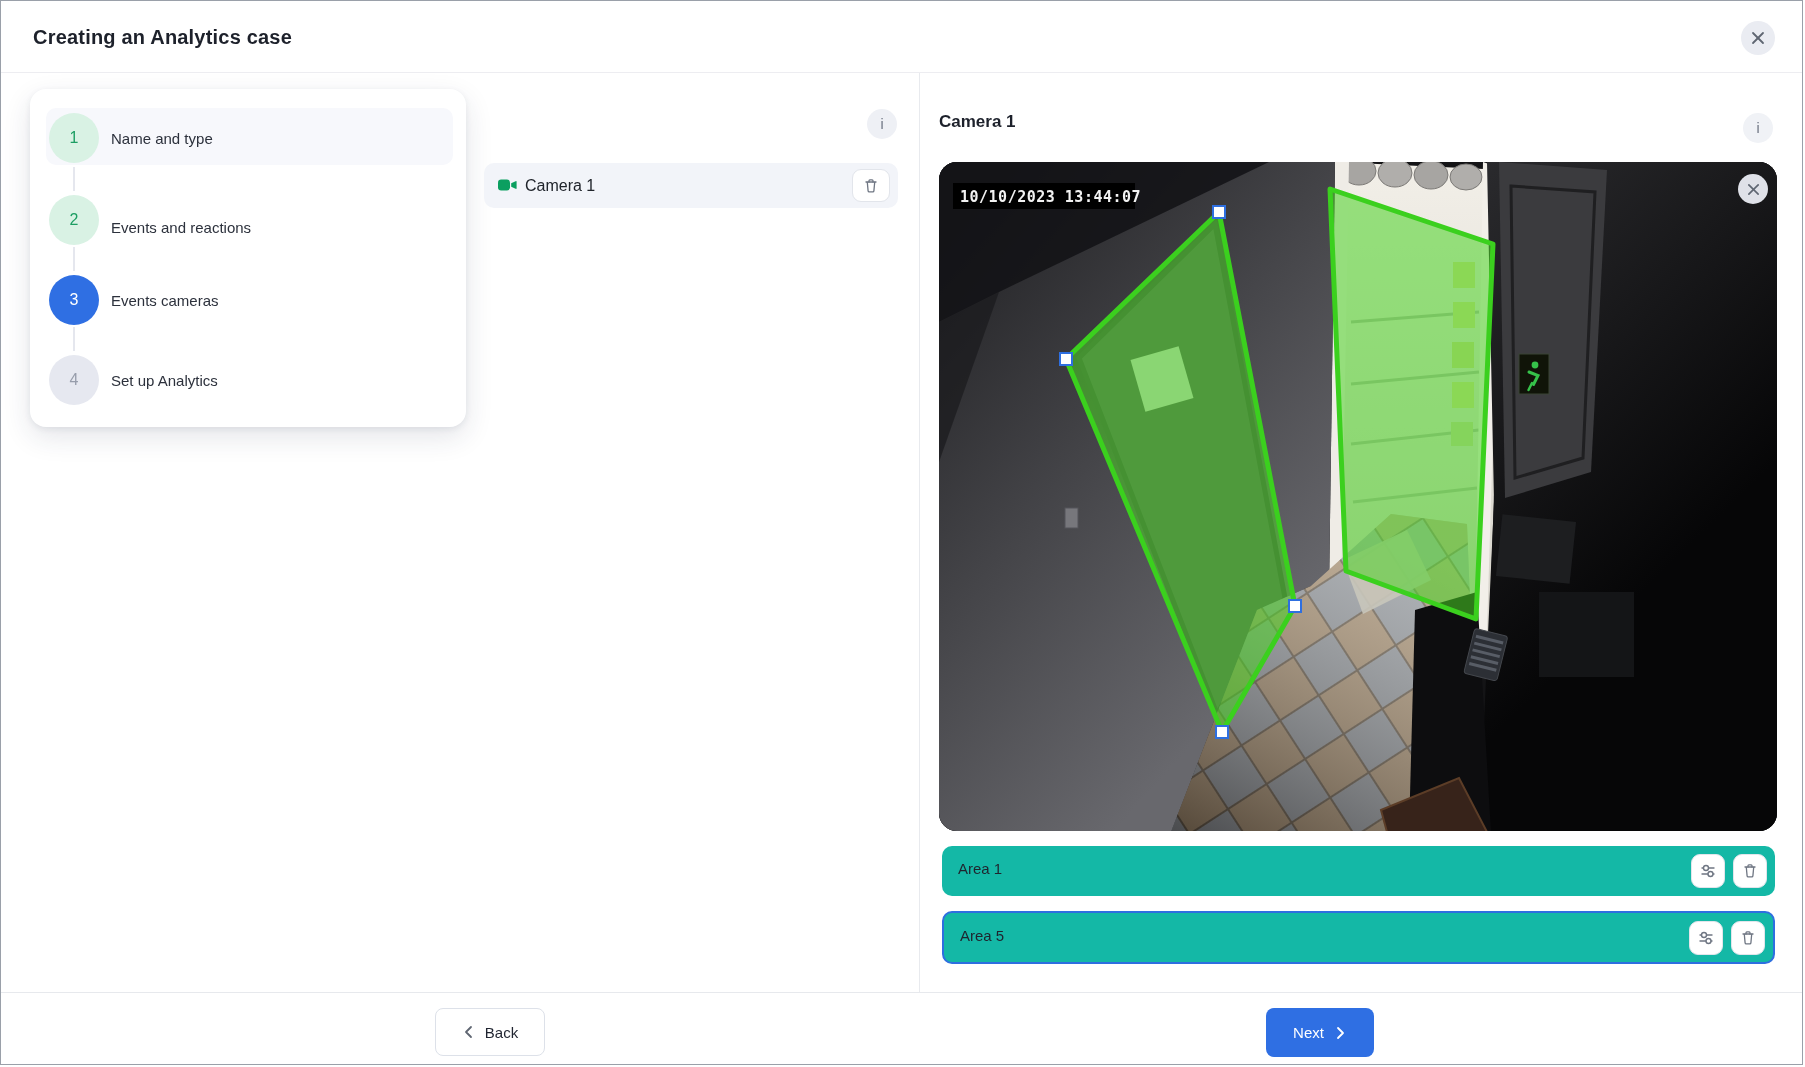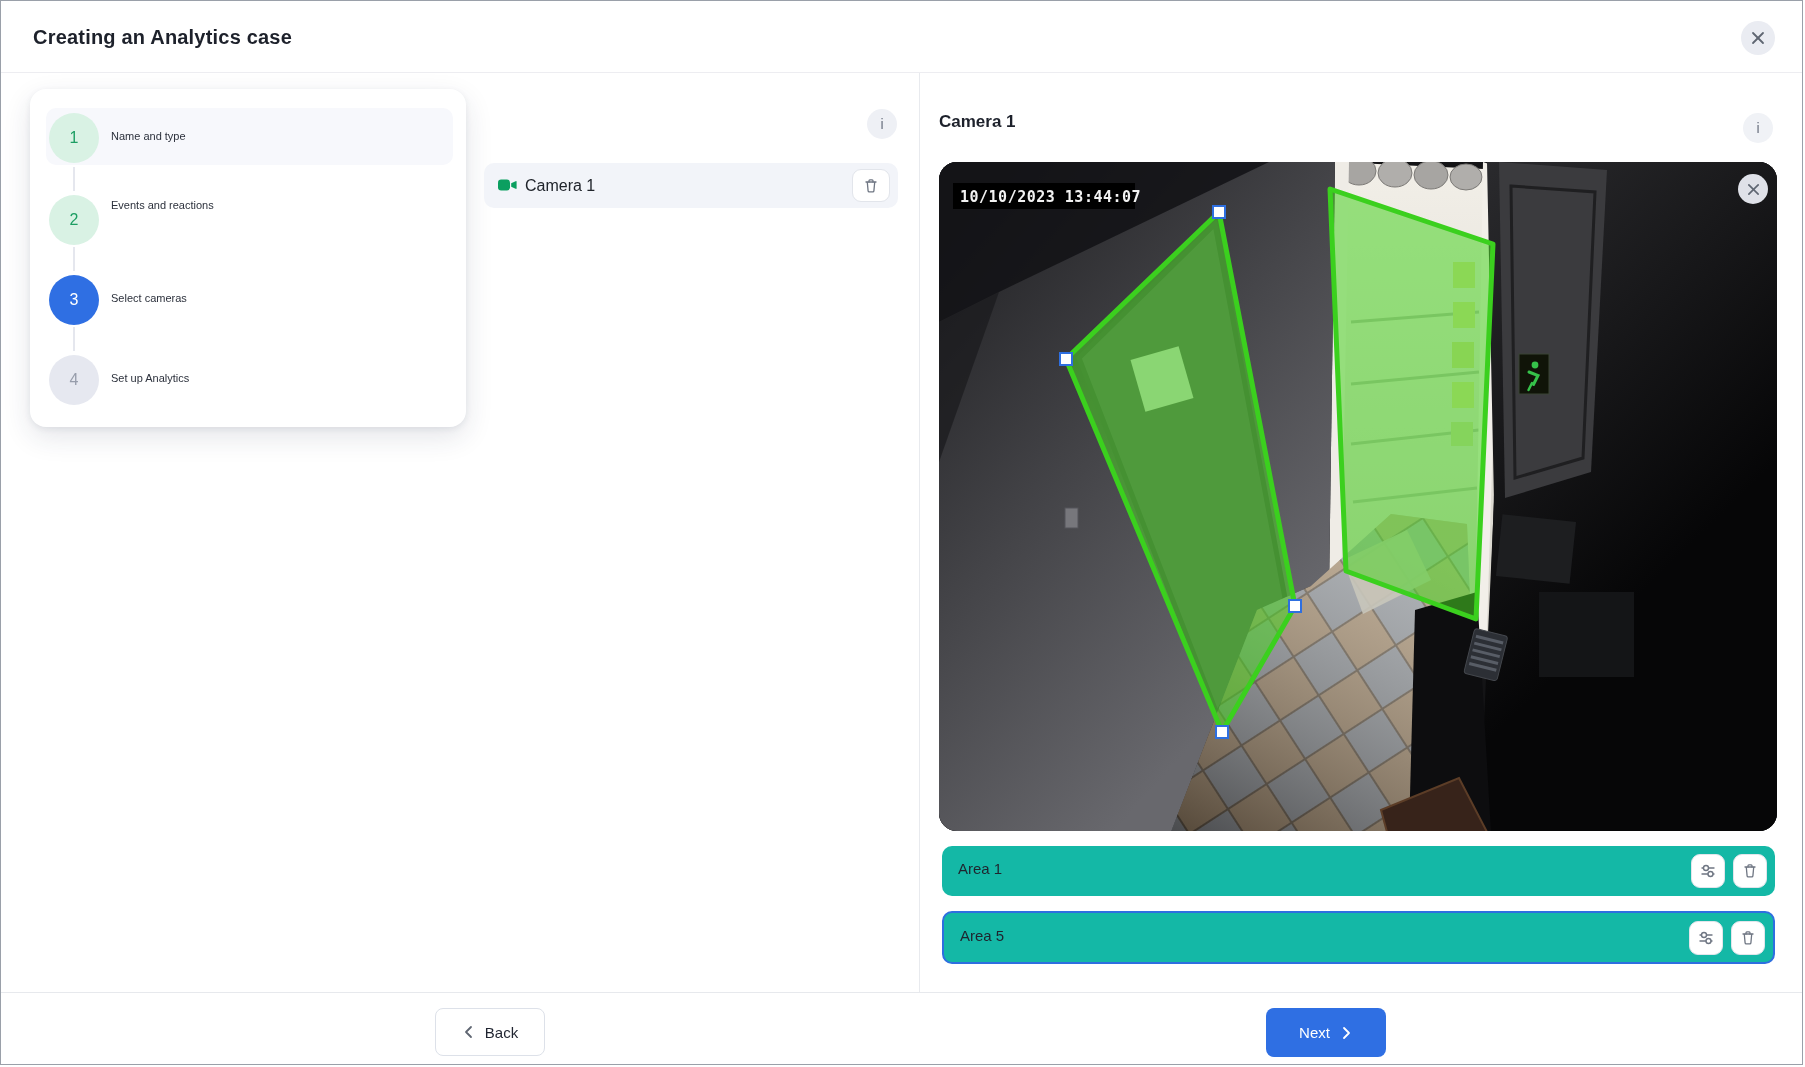--- a/index.html
+++ b/index.html
@@ -18,21 +18,21 @@
   .x-glyph { stroke:#5f6672; stroke-width:1.8; stroke-linecap:round; }
   
   .stepper-card { position:absolute; left:29px; top:88px; width:436px; height:338px; background:#fff; border-radius:16px;
     box-shadow:0 2px 6px rgba(35,45,75,.08), 0 10px 28px rgba(35,45,75,.12); }
   .step-highlight { position:absolute; left:16px; top:19px; width:407px; height:57px; background:#f7f8fc; border-radius:10px; }
   .step-row { position:absolute; left:0; width:100%; height:66px; cursor:pointer; }
   .step-circle { position:absolute; left:19px; width:50px; height:50px; border-radius:50%; display:flex; align-items:center; justify-content:center; font-size:16px; }
   .s-done   { background:#d9f2e4; color:#1d9e63; }
   .s-active { background:#2f6fe3; color:#ffffff; }
   .s-pending{ background:#e6e8f0; color:#979dab; }
-  .step-label { position:absolute; left:81px; font-size:11px; color:#2c313c; }
+  .step-label { position:absolute; left:81px; font-size:15px; color:#2c313c; }
   .step-connector { position:absolute; left:43px; width:2px; height:24px; background:#e5e7ee; }
   
   .add-cameras-btn { position:absolute; left:483px; top:107px; width:375px; height:33px; background:#e9ebf1; border:none; border-radius:8px;
     font-family:"Liberation Sans",sans-serif; font-size:15px; color:#262b34; cursor:pointer; }
   .info-btn-1 { left:866px; top:108px; width:30px; height:30px; background:#eef0f5; }
   .info-i { font-size:14px; color:#6a7280; font-style:normal; }
   .camera-row { position:absolute; left:483px; top:162px; width:414px; height:45px; background:#f2f4f9; border-radius:10px; cursor:pointer; }
   .camera-row .cam-icon { position:absolute; left:14px; top:14px; }
   .camera-row .cam-name { position:absolute; left:41px; top:0; line-height:45px; font-size:16px; color:#20242b; }
   .sq-icon-btn { position:absolute; background:#fff; border:1px solid #e2e5eb; border-radius:9px; display:flex; align-items:center; justify-content:center; cursor:pointer; }
@@ -51,21 +51,21 @@
   .area-row.selected { border:2px solid #2e6fe0; }
   .area-row .area-name { position:absolute; left:16px; top:0; line-height:46px; font-size:15px; color:#1f242e; }
   .area-row.selected .area-name { line-height:46px; }
   .area-row .btns { position:absolute; right:8px; top:50%; transform:translateY(-50%); display:flex; gap:8px; }
   .area-row .sq-icon-btn { position:static; width:34px; height:34px; }
   
   .footer-divider { position:absolute; left:0; top:991px; width:100%; height:1px; background:#e7e9ed; }
   .btn { position:absolute; display:flex; align-items:center; justify-content:center; gap:9px; border-radius:8px;
     font-family:"Liberation Sans",sans-serif; font-size:15px; cursor:pointer; }
   .back-btn { left:434px; top:1007px; width:110px; height:48px; background:#fff; border:1px solid #dde1e9; color:#1f2430; }
-  .next-btn { left:1265px; top:1007px; width:120px; height:49px; background:#2f6fe3; border:none; color:#fff; }
+  .next-btn { left:1265px; top:1007px; width:108px; height:49px; background:#2f6fe3; border:none; color:#fff; }
 </style>
 </head>
 <body>
 
 <div class="window">
 
   <div class="header">
     <div class="title">Creating an Analytics case</div>
   </div>
   <button class="circle-btn dialog-close">
@@ -79,27 +79,27 @@
     <div class="step-highlight"></div>
 
     <div class="step-row" style="top:16px;">
       <div class="step-circle s-done" style="top:8px;">1</div>
       <div class="step-label" style="top:25px;">Name and type</div>
     </div>
     <div class="step-connector" style="top:78px;"></div>
 
     <div class="step-row" style="top:98px;">
       <div class="step-circle s-done" style="top:8px;">2</div>
-      <div class="step-label" style="top:12px;">Events and reactions</div>
+      <div class="step-label" style="top:32px;">Events and reactions</div>
     </div>
     <div class="step-connector" style="top:158px;"></div>
 
     <div class="step-row" style="top:178px;">
       <div class="step-circle s-active" style="top:8px;">3</div>
-      <div class="step-label" style="top:25px;">Select cameras</div>
+      <div class="step-label" style="top:25px;">Events cameras</div>
     </div>
     <div class="step-connector" style="top:238px;"></div>
 
     <div class="step-row" style="top:258px;">
       <div class="step-circle s-pending" style="top:8px;">4</div>
       <div class="step-label" style="top:25px;">Set up Analytics</div>
     </div>
   </div>
 
   <button class="circle-btn info-btn-1">

